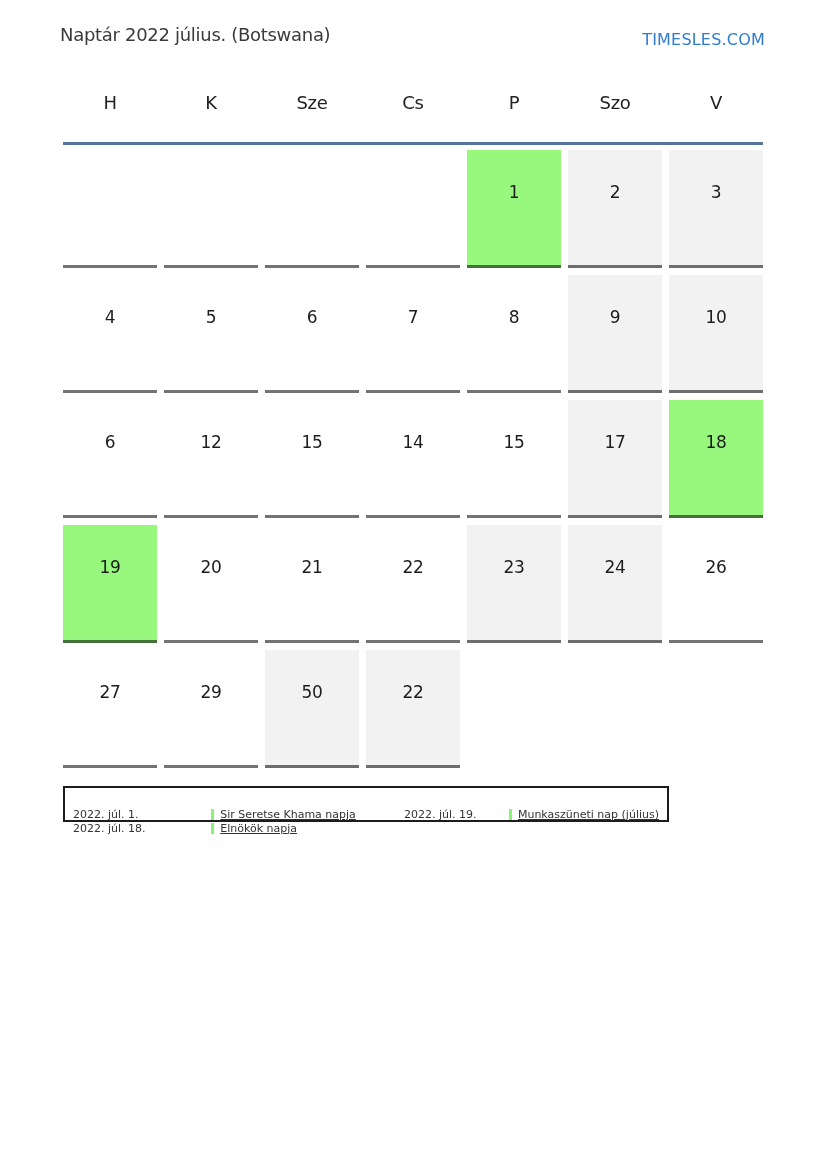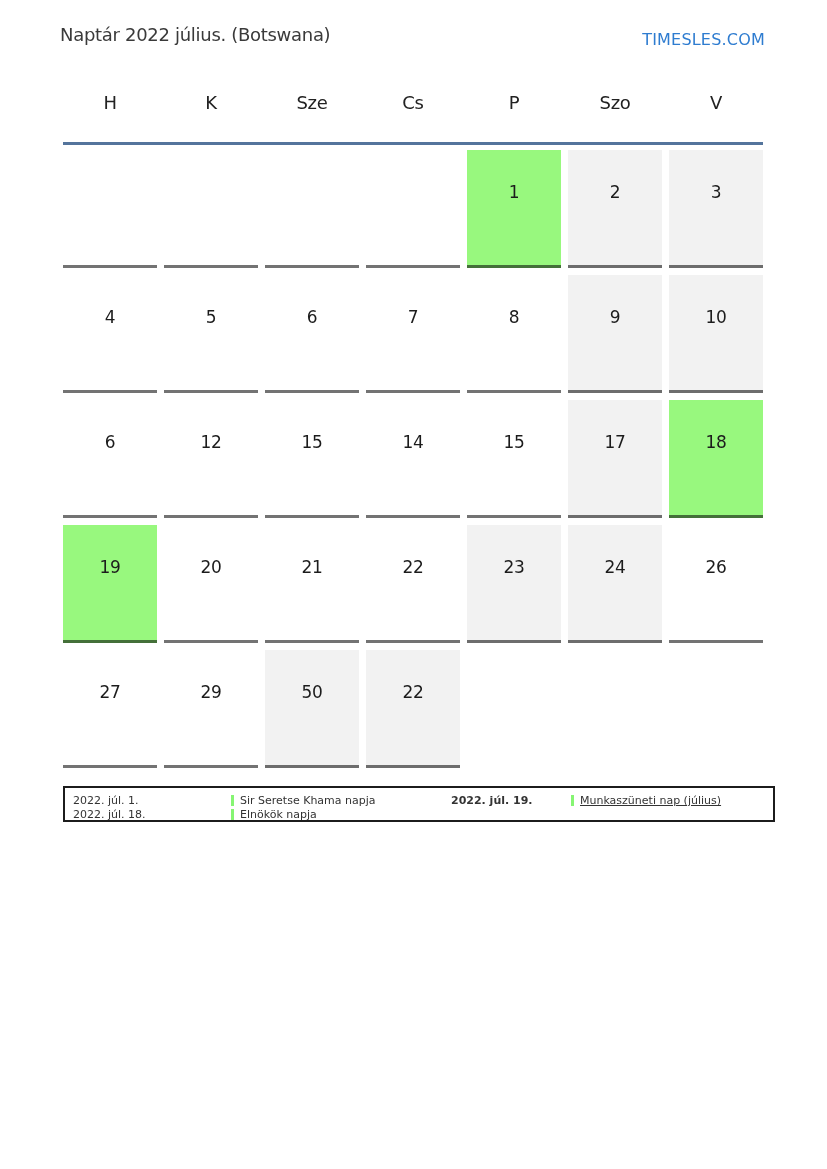--- a/index.html
+++ b/index.html
@@ -52,30 +52,30 @@
     border-bottom: 3px solid var(--cell-border);
     padding-top: 32px;
     text-align: center;
     font-size: 17px; color: #1c1c1c;
     letter-spacing: -0.3px;
     background: #ffffff;
   }
   .cell.weekend { background: var(--weekend); }
   .cell.holiday { background: var(--holiday); }
   .legend {
-    position: absolute; top: 786px; left: 63px; width: 712px; height: 36px;
+    position: absolute; top: 786px; left: 63px; width: 606px; height: 36px;
     border: 2px solid #1c1c1c;
-    padding: 6px 8px 4px 8px;
+    padding: 20px 8px 4px 8px;
     display: flex; align-items: flex-start;
     font-size: 11px; color: #333333; line-height: 13.5px;
   }
   .lg-col div { white-space: nowrap; }
   .lg-dates   { width: 158px; }
-  .lg-labels  { width: 220px; }
-  .lg-dates2  { width: 120px; font-weight: bold; }
+  .lg-labels  { width: 220px; text-decoration: underline; }
+  .lg-dates2  { width: 120px; }
   .lg-labels2 { flex: 1; text-decoration: underline; }
   .marker {
     display: inline-block; width: 3px; height: 11px;
     background: var(--marker); margin-right: 6px; vertical-align: -2px;
   }
 </style>
 </head>
 <body>
 
 <div class="topbar">

